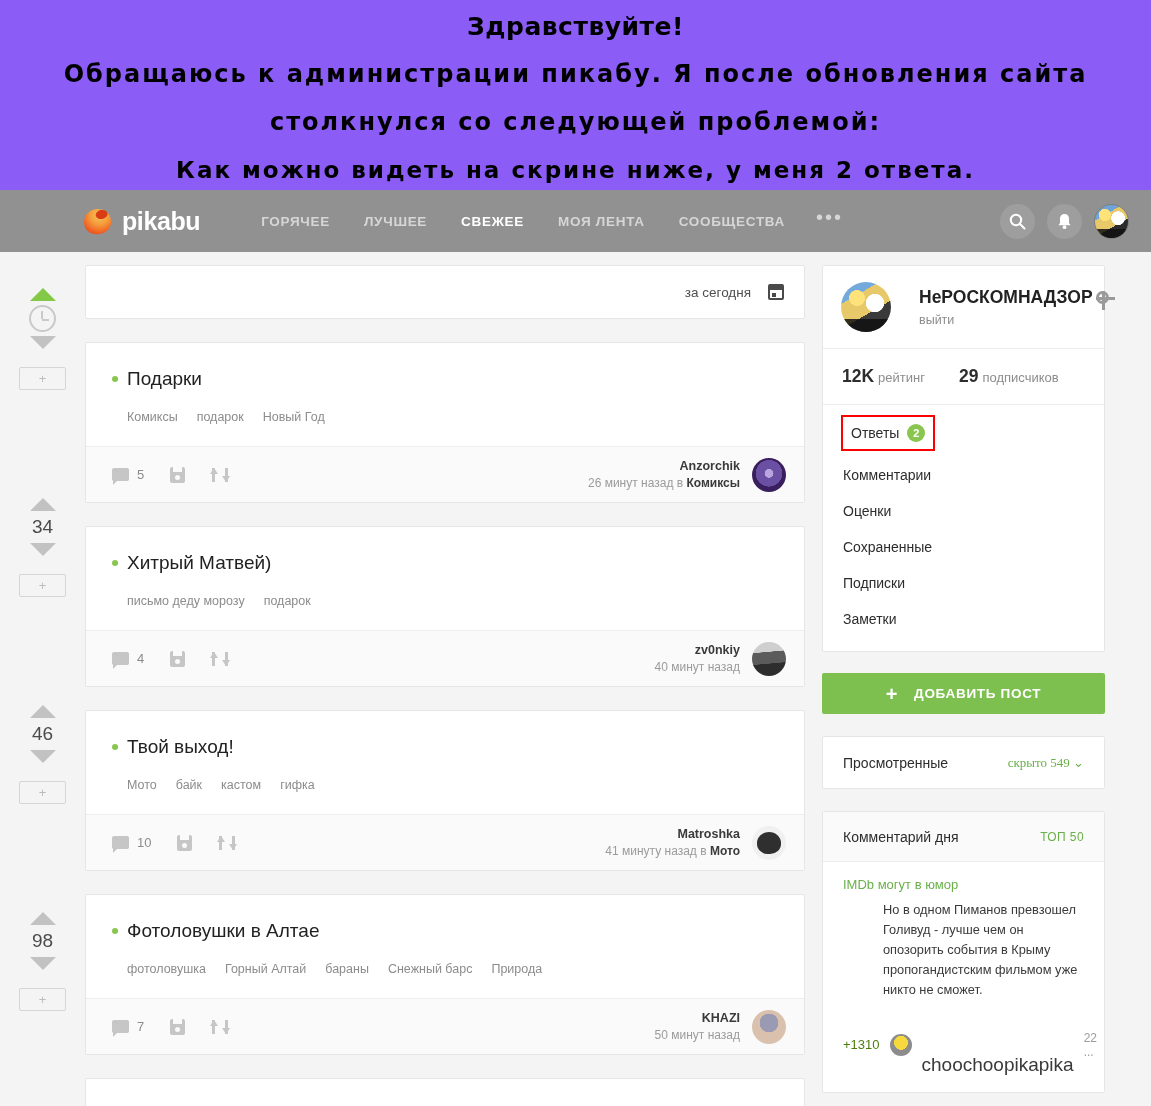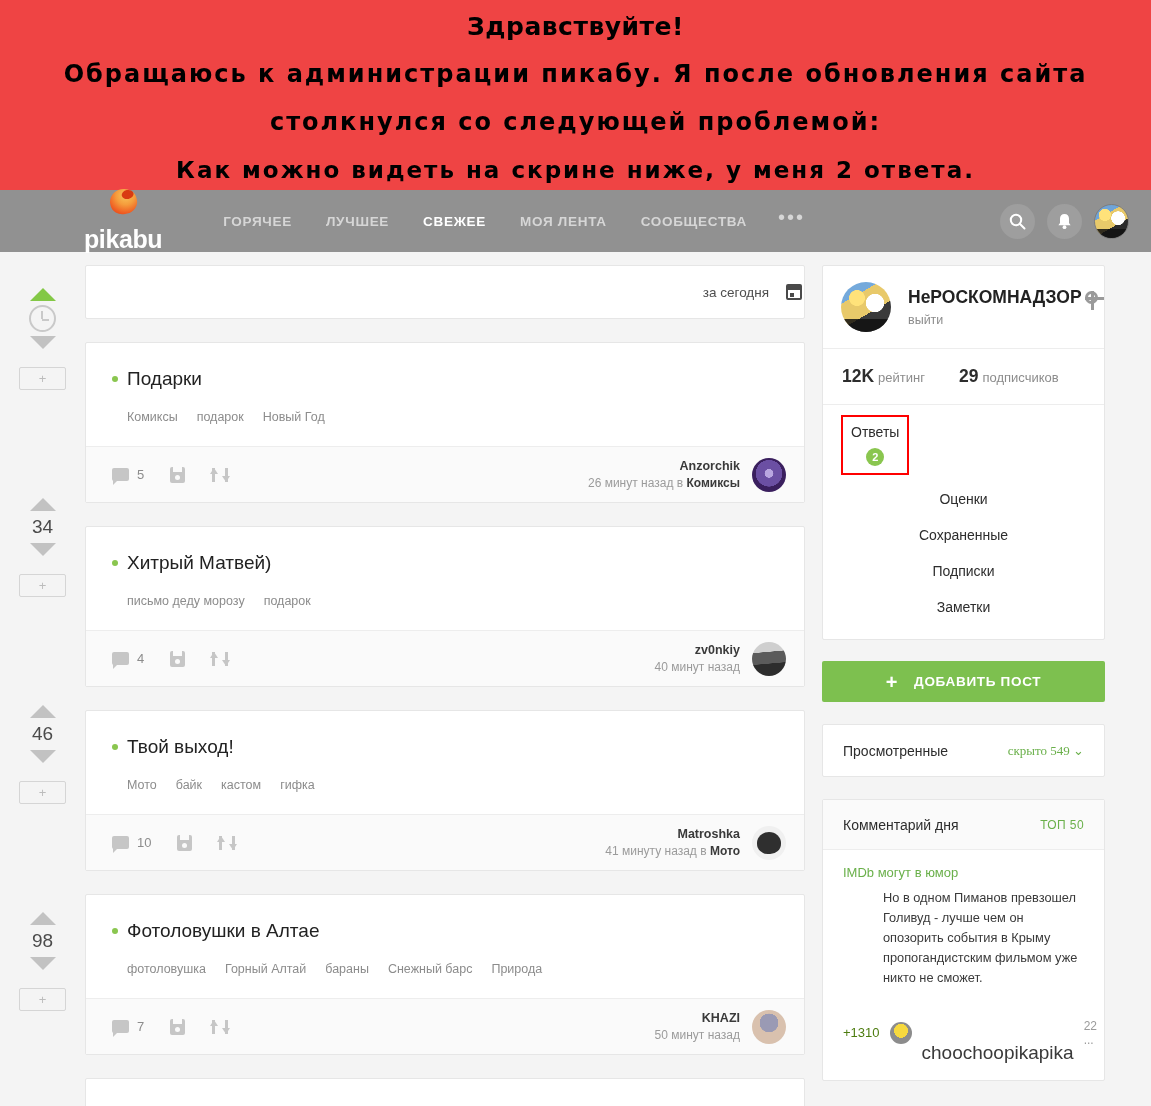--- a/index.html
+++ b/index.html
@@ -6,21 +6,21 @@
   * { box-sizing: border-box; margin: 0; padding: 0; }
   html, body {
     width: 1151px; height: 1106px;
     font-family: "Liberation Sans", sans-serif;
     background: #f4f4f4;
     overflow: hidden;
   }
 
   
   .banner {
-    background: #ef4444;
+    background: #8b5cf6;
     height: 190px;
     padding: 4px 20px 0;
     text-align: center;
     color: #000;
     font-family: "DejaVu Sans", sans-serif;
   }
   .banner-line { font-weight: bold; letter-spacing: 0.5px; }
   .banner-l1 { font-size: 25px; line-height: 46px; }
   .banner-l2 { font-size: 24px; line-height: 48px; letter-spacing: 2px; }
   .banner-l3 { font-size: 24px; line-height: 48px; letter-spacing: 2px; }
@@ -28,21 +28,21 @@
 
   
   .navbar {
     height: 62px;
     background: #919191;
     display: flex;
     align-items: center;
     padding: 0 22px 0 84px;
     position: relative;
   }
-  .brand { display: flex; align-items: center; gap: 11px; flex-direction: column; }
+  .brand { display: flex; align-items: center; gap: 11px; }
   .brand-logo {
     width: 27px; height: 25px;
     background: radial-gradient(circle at 62% 28%, #f7c55a 0%, #f59c3c 38%, #ef5c22 72%, #d93b12 100%);
     border-radius: 50% 50% 46% 46%;
     position: relative;
     transform: rotate(-12deg);
   }
   .brand-logo::after {
     content:""; position:absolute; width:12px; height:9px;
     background:#d93b12; border-radius:50%; top:2px; right:2px;
@@ -99,21 +99,21 @@
   .clock-icon::before{content:"";position:absolute;width:2px;height:8px;background:#c9c9c9;left:10px;top:4px;}
   .clock-icon::after{content:"";position:absolute;width:7px;height:2px;background:#c9c9c9;left:11px;top:12px;}
   .plus-box {
     width:47px;height:23px;border:1px solid #d5d5d5;border-radius:2px;
     display:flex;align-items:center;justify-content:center;
     color:#bcbcbc;font-size:13px;cursor:pointer;background:transparent;
   }
 
   
   .card { background:#fff; border:1px solid #e6e6e6; border-radius:2px; }
-  .filter-card { height:54px; display:flex; align-items:center; justify-content:flex-end; padding-right:2px; gap:17px; }
+  .filter-card { height:54px; display:flex; align-items:center; justify-content:flex-end; padding-right:20px; gap:17px; }
   .filter-label { font-size:13.5px; color:#4e4e4e; cursor:pointer; }
   .cal-icon { width:16px;height:16px;border:2px solid #4a4a4a;border-radius:2px;position:relative;cursor:pointer;}
   .cal-icon::before{content:"";position:absolute;left:-2px;right:-2px;top:0px;height:4px;background:#4a4a4a;}
   .cal-icon::after{content:"";position:absolute;left:2px;top:7px;width:4px;height:4px;background:#4a4a4a;}
 
   .post { margin-top:23px; }
   .post-body { padding:24px 26px 22px; }
   .post-title {
     font-size:19px; color:#222; font-weight:400; position:relative; padding-left:15px;
     line-height:24px; cursor:pointer;
@@ -158,21 +158,21 @@
   .when b { color:#3a3a3a; font-weight:bold; }
   .avatar-sm { width:34px;height:34px;border-radius:50%; overflow:hidden; flex:none; }
   .av-skull { background:radial-gradient(circle at 50% 45%, #b9a6e0 0 17%, #6b4fa3 18% 52%, #3a1f5e 53% 100%); }
   .av-man   { background:linear-gradient(175deg,#cfcfcf 0 30%, #5b5b5b 31% 62%, #2d2d2d 63% 100%); }
   .av-cat   { background:#f0f0f0; position:relative; }
   .av-cat::after{content:"";position:absolute;left:5px;top:6px;width:24px;height:22px;border-radius:50% 50% 45% 45%;background:#2f2f2f;}
   .av-owl   { background:radial-gradient(circle at 50% 38%, #9a9ab4 0 34%, #d9c1ae 35% 100%); }
 
   
   .side-card { background:#fff; border:1px solid #e6e6e6; border-radius:2px; }
-  .profile-row { display:flex; align-items:center; gap:17px; padding:16px 18px; border-bottom:1px solid #ededed; }
+  .profile-row { display:flex; align-items:center; gap:28px; padding:16px 18px; border-bottom:1px solid #ededed; }
   .avatar-lg {
     width:50px;height:50px;border-radius:50%;flex:none;overflow:hidden;position:relative;
     background:
       radial-gradient(circle at 32% 32%, #ffe27a 0 16%, transparent 17%),
       radial-gradient(circle at 68% 42%, #ffffff 0 20%, transparent 21%),
       linear-gradient(150deg,#74a9db 0 28%, #e8c96a 28% 60%, #3a3a3a 60% 100%);
   }
   .avatar-lg::after{content:"";position:absolute;left:0;right:0;bottom:0;height:13px;background:#111;opacity:.85;}
   .uname { font-size:17.5px; font-weight:bold; color:#222; display:flex; align-items:center; gap:3px; cursor:pointer;}
   .gear { width:13px;height:13px;border-radius:50%;border:3px solid #9a9a9a;position:relative;display:inline-block; cursor:pointer;}
@@ -180,21 +180,21 @@
   .gear::after{content:"";position:absolute;left:3px;top:-3px;width:3px;height:19px;background:#9a9a9a;}
   .logout { font-size:12.5px; color:#8c8c8c; margin-top:5px; cursor:pointer; }
 
   .stats-row { display:flex; gap:34px; padding:17px 19px; border-bottom:1px solid #ededed; }
   .stat { font-size:13px; color:#8c8c8c; cursor:pointer;}
   .stat b { font-size:17.5px; color:#2d2d2d; font-weight:bold; margin-right:4px;}
 
   .menu { padding:8px 0 14px; }
   .menu-item {
     display:flex; align-items:center; gap:8px;
-    font-size:14px; color:#2d2d2d; padding:10px 20px; cursor:pointer;flex-direction:column;
+    font-size:14px; color:#2d2d2d; padding:10px 20px; cursor:pointer;
   }
   .menu-item.highlighted {
     margin:0 0 0 18px; padding:7px 8px; display:inline-flex;
     border:2px solid #ff0000;
   }
   .badge-green {
     background:#8ac64f; color:#fff; font-size:11px; font-weight:bold;
     border-radius:50%; width:18px;height:18px;
     display:flex;align-items:center;justify-content:center;
   }
@@ -463,20 +463,23 @@
       <div class="stats-row" id="statsRow">
           <div class="stat"><b>12K</b><span>рейтинг</span></div>
           <div class="stat"><b>29</b><span>подписчиков</span></div>
         </div>
       <div class="menu" id="profileMenu">
           <div style="padding: 2px 0px 6px;"><div class="menu-item highlighted">
               <span>Ответы</span>
               <span class="badge-green">2</span>
             </div></div>
           <div class="menu-item">
+            <span>Комментарии</span>
+          </div>
+          <div class="menu-item">
             <span>Оценки</span>
           </div>
           <div class="menu-item">
             <span>Сохраненные</span>
           </div>
           <div class="menu-item">
             <span>Подписки</span>
           </div>
           <div class="menu-item">
             <span>Заметки</span>

